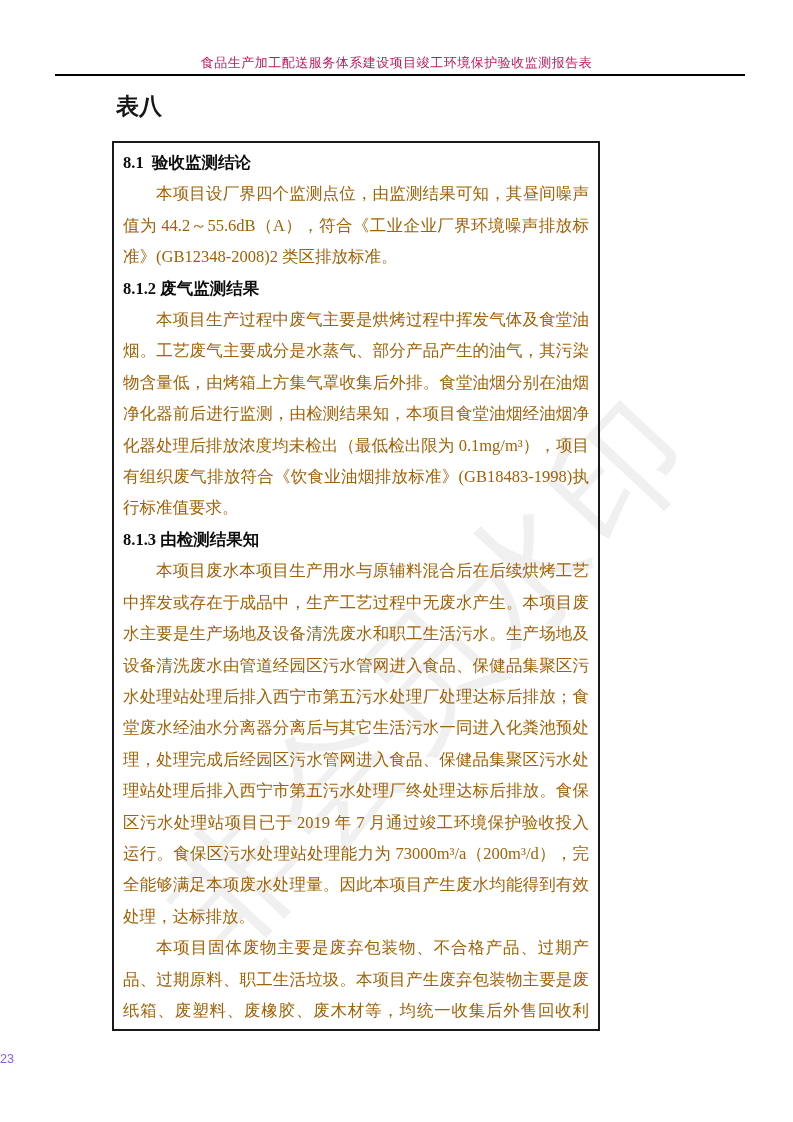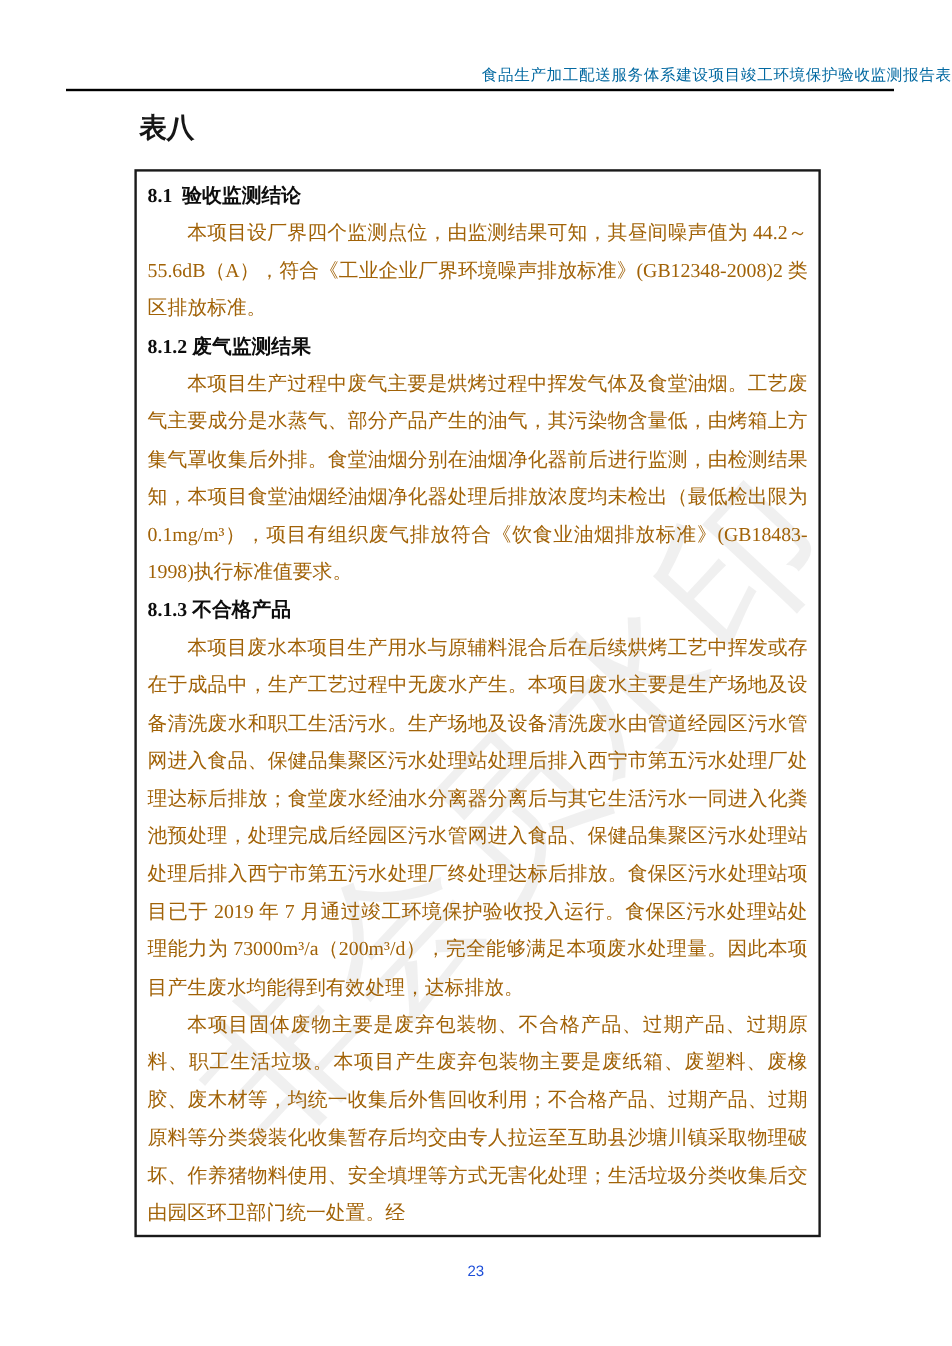--- a/index.html
+++ b/index.html
@@ -7,24 +7,24 @@
     width: 793px; height: 1122px;
     background: #ffffff;
     position: relative;
     overflow: hidden;
     font-family: "Liberation Serif", "DejaVu Serif", serif;
     color: #111;
   }
   .header-title {
     position: absolute;
     top: 54px; left: 0; right: 0;
-    text-align: right;
+    text-align: center;
     font-size: 13px;
     letter-spacing: 0.5px;
-    color: #0369a1;
+    color: #be185d;
   }
   .header-rule {
     position: absolute;
     top: 74px; left: 55px; right: 48px;
     border-top: 2px solid #000;
     height: 0;
   }
   .table-label {
     position: absolute;
     top: 91px; left: 116px;
@@ -43,21 +43,21 @@
     white-space: nowrap;
     color: rgba(60, 60, 60, 0.08);
     font-family: "Liberation Sans", "DejaVu Sans", sans-serif;
     z-index: 0;
     pointer-events: none;
     user-select: none;
   }
   .report-box {
     position: absolute;
     left: 112px; top: 141px;
-    width: 572px; height: 890px;
+    width: 488px; height: 890px;
     border: 2px solid #1a1a1a;
     box-sizing: border-box;
     padding: 4px 9px 0 9px;
     z-index: 1;
     background: transparent;
     overflow: hidden;
   }
   .doc-body {
     font-size: 16.5px;
     line-height: 31.4px;
@@ -71,23 +71,23 @@
   }
   .sec-heading.gap-top { margin-top: 6px; }
   .sec-para {
     margin: 0;
     text-indent: 2em;
     color: #a16207;
   }
   .page-number {
     position: absolute;
     top: 1052px; left: 0; right: 0;
-    text-align: center;
+    text-align: left;
     font-size: 12.5px;
-    color: #1d4ed8;
+    color: #8b5cf6;
     font-family: "Liberation Sans", "DejaVu Sans", sans-serif;
   }
 </style>
 </head>
 <body>
 
 <div class="header-title">食品生产加工配送服务体系建设项目竣工环境保护验收监测报告表</div>
 
 <div class="header-rule"></div>
 
@@ -98,21 +98,21 @@
 <div class="report-box">
   <div class="doc-body">
 
     <div class="sec-heading">8.1  验收监测结论</div>
 
     <p class="sec-para">本项目设厂界四个监测点位，由监测结果可知，其昼间噪声值为 44.2～55.6dB（A），符合《工业企业厂界环境噪声排放标准》(GB12348-2008)2 类区排放标准。</p>
 
     <div class="sec-heading">8.1.2 废气监测结果</div>
     <p class="sec-para">本项目生产过程中废气主要是烘烤过程中挥发气体及食堂油烟。工艺废气主要成分是水蒸气、部分产品产生的油气，其污染物含量低，由烤箱上方集气罩收集后外排。食堂油烟分别在油烟净化器前后进行监测，由检测结果知，本项目食堂油烟经油烟净化器处理后排放浓度均未检出（最低检出限为 0.1mg/m³），项目有组织废气排放符合《饮食业油烟排放标准》(GB18483-1998)执行标准值要求。</p>
 
-    <div class="sec-heading">8.1.3 不合格产品</div>
+    <div class="sec-heading">8.1.3 由检测结果知</div>
     <p class="sec-para">本项目废水本项目生产用水与原辅料混合后在后续烘烤工艺中挥发或存在于成品中，生产工艺过程中无废水产生。本项目废水主要是生产场地及设备清洗废水和职工生活污水。生产场地及设备清洗废水由管道经园区污水管网进入食品、保健品集聚区污水处理站处理后排入西宁市第五污水处理厂处理达标后排放；食堂废水经油水分离器分离后与其它生活污水一同进入化粪池预处理，处理完成后经园区污水管网进入食品、保健品集聚区污水处理站处理后排入西宁市第五污水处理厂终处理达标后排放。食保区污水处理站项目已于 2019 年 7 月通过竣工环境保护验收投入运行。食保区污水处理站处理能力为 73000m³/a（200m³/d），完全能够满足本项废水处理量。因此本项目产生废水均能得到有效处理，达标排放。</p>
 
     <p class="sec-para">本项目固体废物主要是废弃包装物、不合格产品、过期产品、过期原料、职工生活垃圾。本项目产生废弃包装物主要是废纸箱、废塑料、废橡胶、废木材等，均统一收集后外售回收利用；不合格产品、过期产品、过期原料等分类袋装化收集暂存后均交由专人拉运至互助县沙塘川镇采取物理破坏、作养猪物料使用、安全填埋等方式无害化处理；生活垃圾分类收集后交由园区环卫部门统一处置。经</p>
 
   </div>
 </div>
 
 <div class="page-number">23</div>
 
 </body></html>

